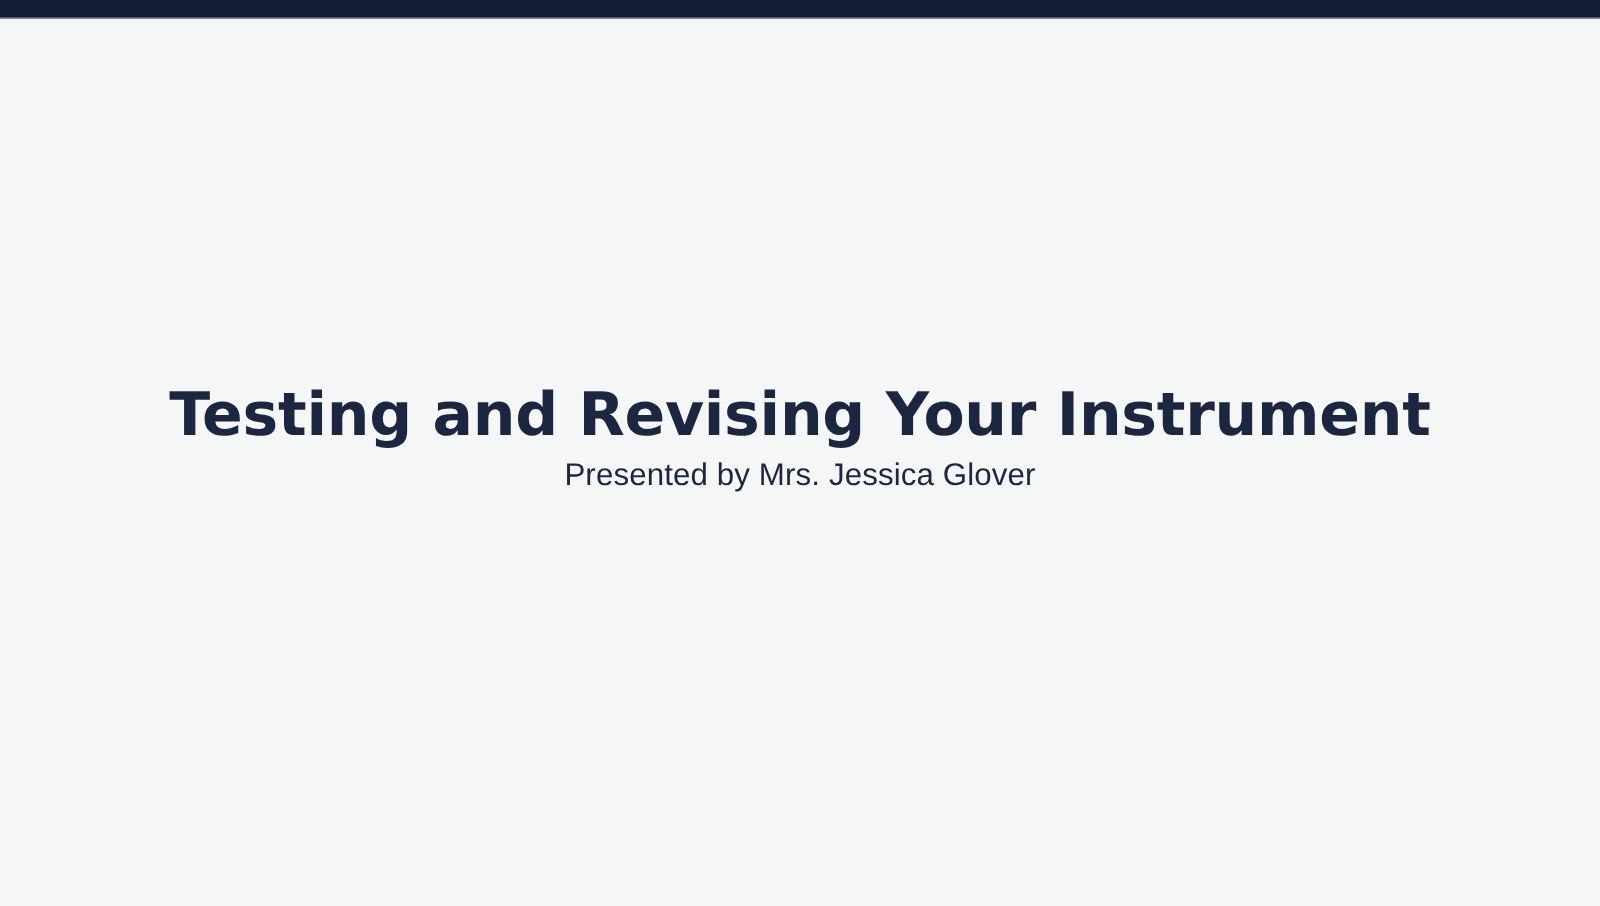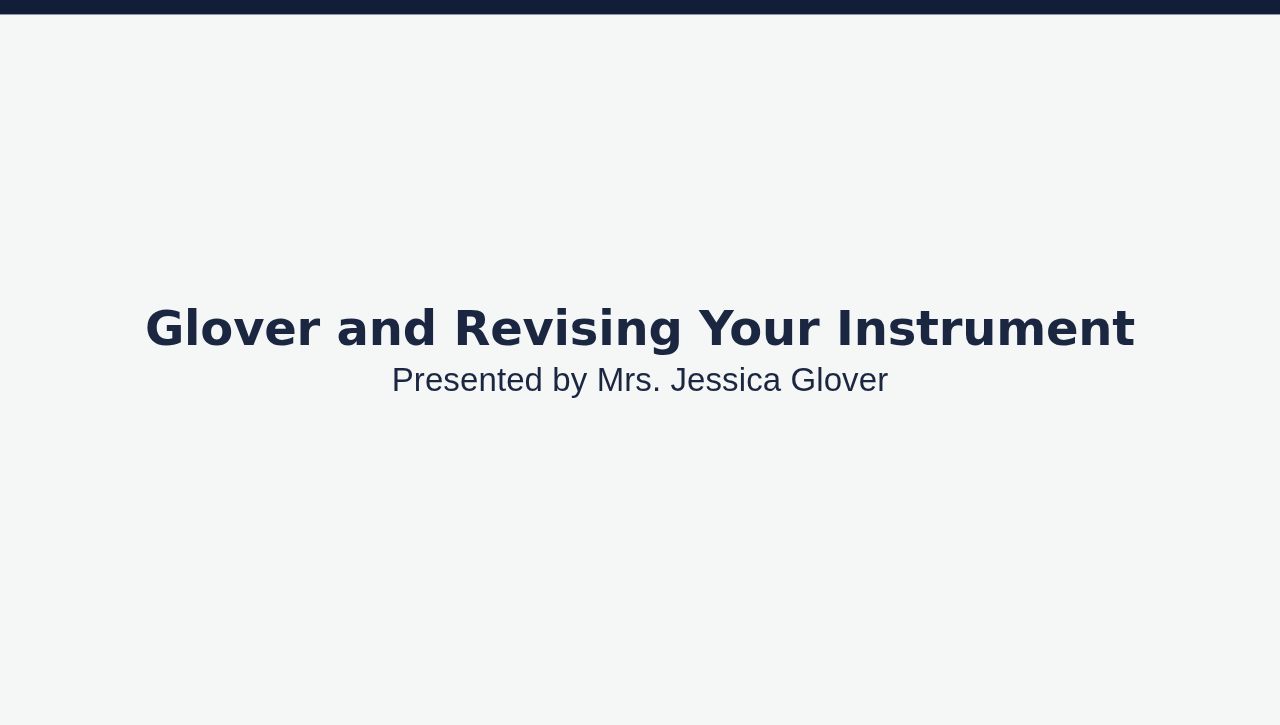--- a/index.html
+++ b/index.html
@@ -67,35 +67,35 @@
     font-weight: 700;
     letter-spacing: -0.2px;
     line-height: 1.06;
     color: #1b2640;
     white-space: nowrap;
   }
 
   .slide-subtitle {
     margin: 8px 0 0 0;
     font-family: "Liberation Sans", sans-serif;
-    font-size: 33px;
+    font-size: 25px;
     font-weight: 400;
     line-height: 1.15;
     letter-spacing: 0.1px;
     color: #1b2640;
     white-space: nowrap;
   }
 </style>
 </head>
 <body>
 
 <div class="slide-app">
 
   <div class="top-bar"></div>
 
   <div class="slide-stage">
     <div class="title-block">
-      <h1 class="slide-title">Glover and Revising Your Instrument</h1>
+      <h1 class="slide-title">Testing and Revising Your Instrument</h1>
       <p class="slide-subtitle">Presented by Mrs. Jessica Glover</p>
     </div>
   </div>
 
 </div>
 
 </body></html>

